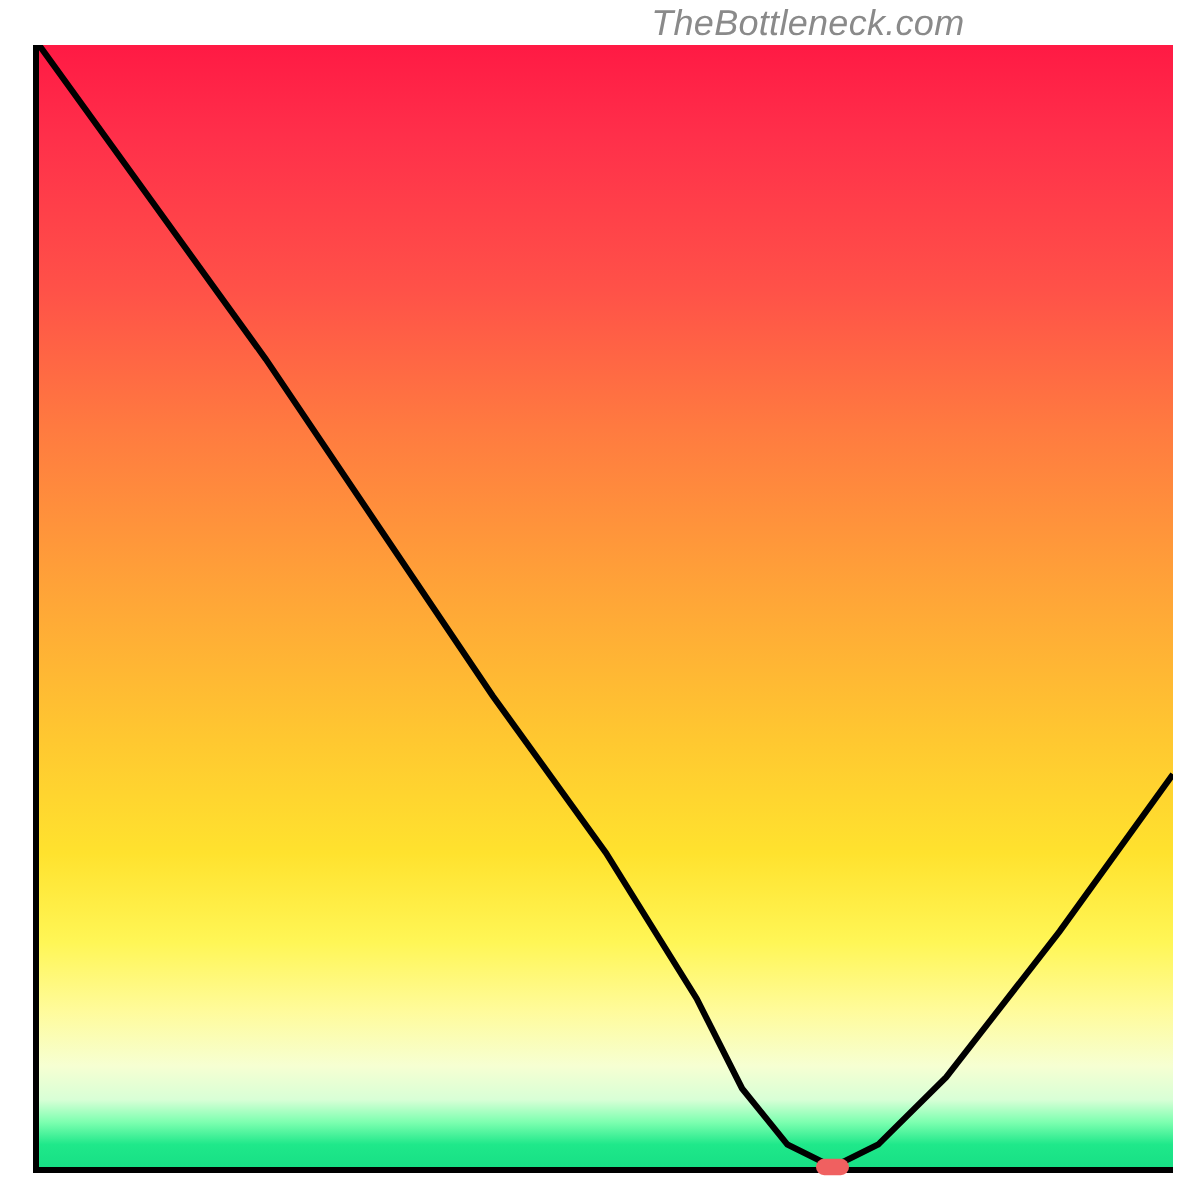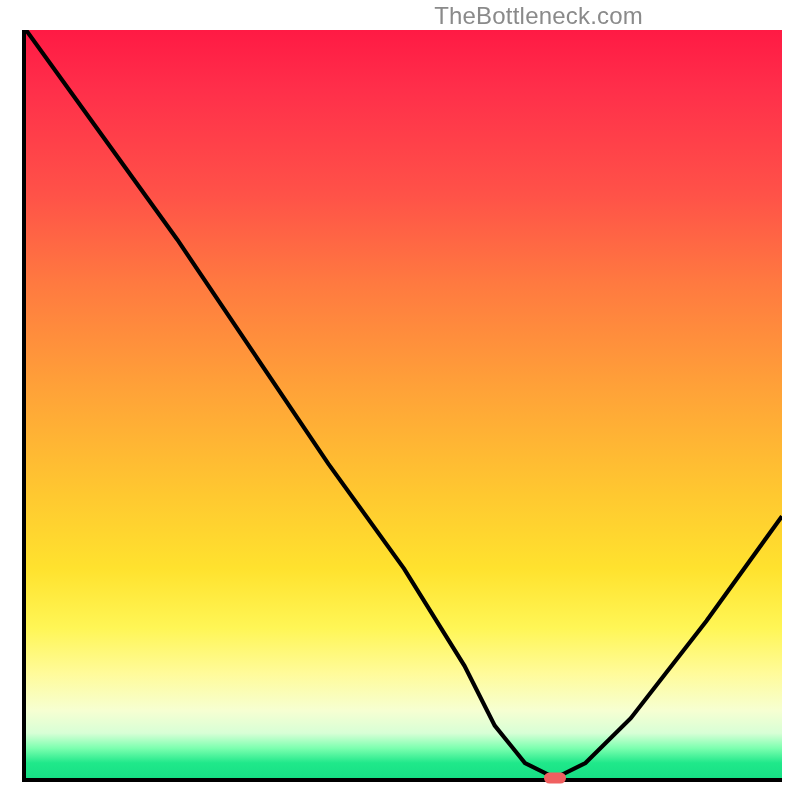--- a/index.html
+++ b/index.html
@@ -7,20 +7,21 @@
     padding: 0;
     width: 800px;
     height: 800px;
     overflow: hidden;
     background: #fff;
   }
   .container {
     position: relative;
     width: 651px;
     height: 800px;
+    font-style: italic;
   }
   .watermark {
     position: absolute;
     top: 2px;
     right: 8px;
     font-family: Arial, Helvetica, sans-serif;
     font-size: 24px;
     color: #8a8a8a;
     font-weight: 500;
     letter-spacing: 0.2px;

